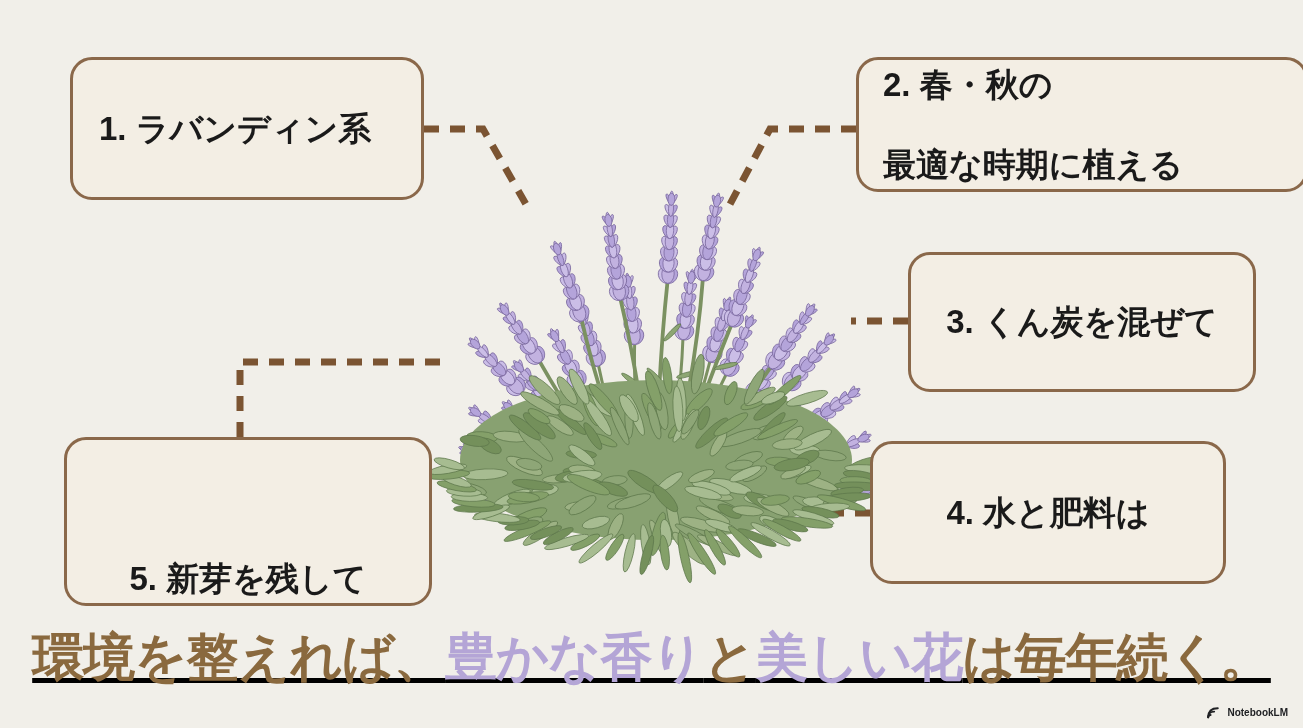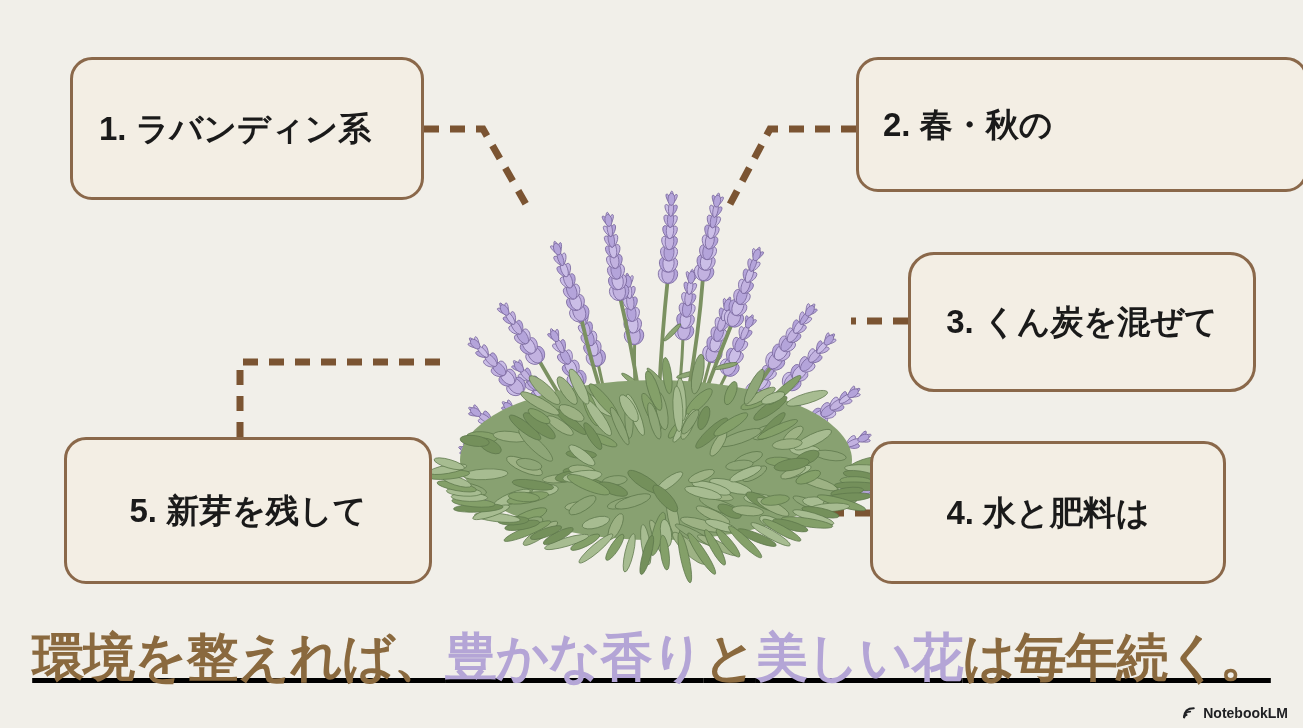--- a/index.html
+++ b/index.html
@@ -9,34 +9,34 @@
 
   .callout{
     position:absolute;box-sizing:border-box;
     background:#f3eee4;border:3.5px solid #8a684a;border-radius:22px;
     display:flex;flex-direction:column;justify-content:center;
     font-weight:800;font-size:33px;line-height:1.45;color:#1a1a1a;
   }
   .callout .line{display:block;}
   #c1{left:70px;top:57px;width:354px;height:143px;padding:0 26px;align-items:flex-start;text-align:left;}
   #c2{left:856px;top:57px;width:452px;height:135px;padding:0 24px;align-items:flex-start;text-align:left;gap:32px;}
-  #c3{left:908px;top:252px;width:348px;height:140px;padding:0 10px;align-items:center;text-align:center;border-radius:26px;}
+  #c3{left:908px;top:252px;width:348px;height:140px;padding:0 10px;align-items:center;text-align:center;}
   #c4{left:870px;top:441px;width:356px;height:143px;padding:0 10px;align-items:center;text-align:center;}
-  #c5{left:64px;top:437px;width:368px;height:147px;padding:0 22px;align-items:center;text-align:center;}
+  #c5{left:64px;top:437px;width:368px;height:169px;padding:0 22px;align-items:center;text-align:center;justify-content:flex-end;}
 
   #headline{
     position:absolute;left:0;right:0;top:626px;text-align:center;
     font-size:52px;font-weight:900;letter-spacing:-1px;line-height:1.2;white-space:nowrap;text-decoration:underline;
   }
   .seg-brown{color:#8a693e;}
   .seg-purple{color:#b4a5d6;}
 
   #brand{
     position:absolute;right:15px;bottom:7px;display:flex;align-items:center;gap:5px;
-    font-size:14px;font-weight:700;color:#202124;
+    font-size:10px;font-weight:700;color:#202124;
   }
   #brand svg{display:block;}
 </style>
 </head>
 <body>
 
 <div id="canvas">
 
   <svg class="layer" viewBox="0 0 1303 728">
     <g fill="none" stroke="#7b5432" stroke-width="7" stroke-dasharray="15 11">
@@ -846,20 +846,21 @@
         <ellipse cx="447.7" cy="469.2" rx="4.2" ry="19.4" fill="#a7bc91" stroke="#5c764a" stroke-width="0.7" transform="rotate(-100.0 447.7 469.2)"></ellipse>
         <ellipse cx="449.3" cy="463.8" rx="4.2" ry="15.8" fill="#a7bc91" stroke="#5c764a" stroke-width="0.7" transform="rotate(-73.8 449.3 463.8)"></ellipse>
       </g>
   </svg>
 
   <div class="callout" id="c1">
     <span class="line">1. ラバンディン系</span>
   </div>
   <div class="callout" id="c2">
     <span class="line">2. 春・秋の</span>
+    <span class="line">最適な時期に植える</span>
   </div>
   <div class="callout" id="c3">
     <span class="line">3. くん炭を混ぜて</span>
   </div>
   <div class="callout" id="c4">
     <span class="line">4. 水と肥料は</span>
   </div>
   <div class="callout" id="c5">
     <span class="line">5. 新芽を残して</span>
   </div>

